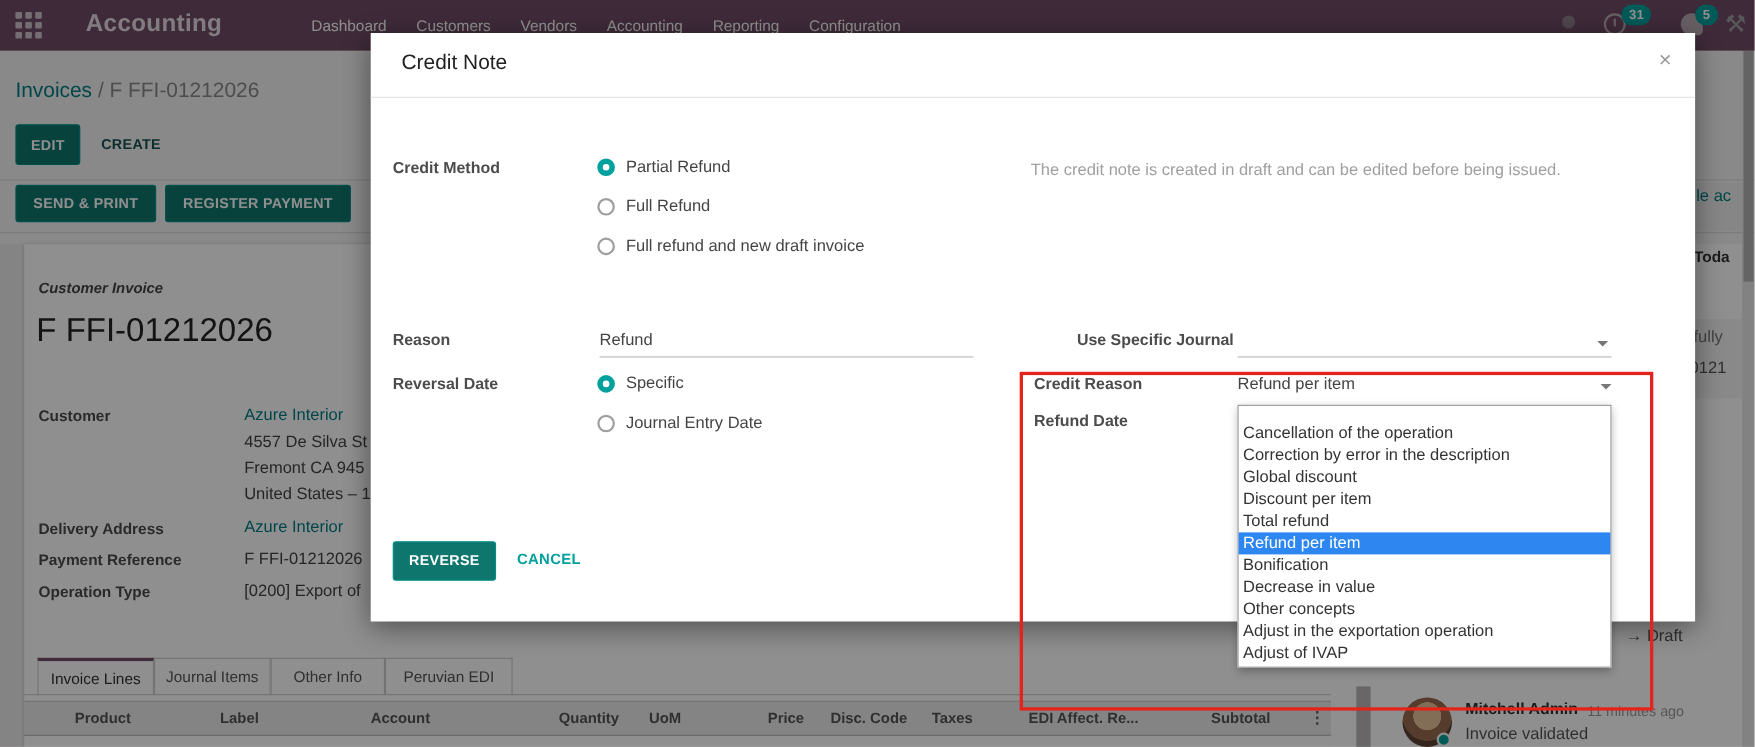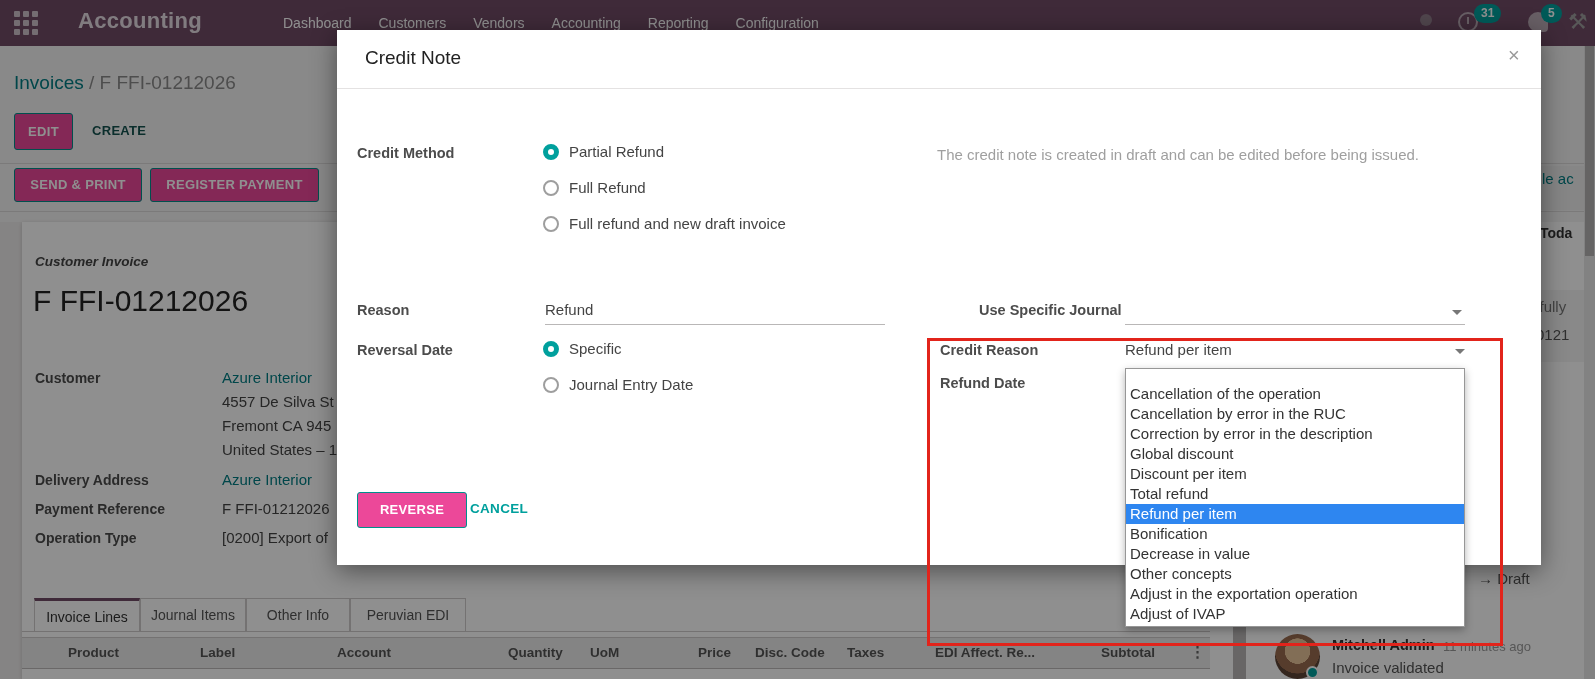--- a/index.html
+++ b/index.html
@@ -25,21 +25,21 @@
   .icon-dot-user { left:1420px; top:14px; width:12px; height:12px; background:#8f7d8a; border-radius:50%; }
   .nav-badge { position:absolute; top:4px; height:19px; padding:0 7px; background:#00A09D; color:#fff;
                font-size:12px; font-weight:bold; border-radius:10px; line-height:19px; z-index:2; }
   .badge-31 { left:1474px; } .badge-5 { left:1541px; }
 
   
   #control { position:absolute; left:0; top:46px; width:1595px; height:176px; background:#f5f4f4; }
   .breadcrumb { position:absolute; left:14px; top:26px; font-size:19px; color:#8a8a8a; }
   .breadcrumb .bc-link { color:#017E84; }
   .btn { display:inline-block; font-size:13px; font-weight:bold; letter-spacing:.3px; color:#fff;
-         background:#ec4899; border:1px solid #008f8c; border-radius:3px; text-align:center; }
+         background:#0f766e; border:1px solid #008f8c; border-radius:3px; text-align:center; }
   .btn-edit { position:absolute; left:14px; top:67px; width:59px; height:37px; line-height:35px; }
   .btn-create { position:absolute; left:92px; top:77px; font-size:13px; font-weight:bold; color:#14524f; letter-spacing:.3px; }
   .cp-divider1 { position:absolute; left:0; top:117px; width:1595px; height:1px; background:#dcdada; }
   .btn-send { position:absolute; left:14px; top:122px; width:128px; height:34px; line-height:32px; }
   .btn-register { position:absolute; left:150px; top:122px; width:169px; height:34px; line-height:32px; }
   .cp-divider2 { position:absolute; left:0; top:165px; width:1595px; height:1px; background:#dcdada; }
 
   
   #sheet { position:absolute; left:22px; top:222px; width:1188px; height:457px; background:#fff;
            box-shadow:0 1px 4px rgba(0,0,0,.18); }
@@ -89,21 +89,21 @@
   .m-label { position:absolute; font-size:14.5px; font-weight:bold; color:#4c4c4c; white-space:nowrap; }
   .radio-row { position:absolute; display:flex; align-items:center; gap:10px; }
   .radio { width:16px; height:16px; border-radius:50%; border:2px solid #9e9e9e; background:#fff; }
   .radio.sel { border:5px solid #00A09D; }
   .radio-label { font-size:15px; color:#444; white-space:nowrap; }
   .hint { position:absolute; left:600px; top:116px; width:540px; font-size:15px; color:#9f9f9f; }
   .inp-value { position:absolute; font-size:15px; color:#444; }
   .inp-line { position:absolute; height:1px; background:#b9b7b7; }
   .caret { position:absolute; width:0; height:0; border-left:5px solid transparent; border-right:5px solid transparent;
            border-top:5px solid #777; }
-  .btn-reverse { position:absolute; left:20px; top:462px; width:110px; height:36px; line-height:34px; }
+  .btn-reverse { position:absolute; left:20px; top:462px; width:94px; height:36px; line-height:34px; }
   .btn-cancel { position:absolute; left:133px; top:471px; font-size:13.5px; font-weight:bold; color:#00A09D; letter-spacing:.3px; }
 
   
   #dropdown { position:absolute; left:1125px; top:368px; width:340px; z-index:20; background:#fff;
               border:1px solid #979797; box-shadow:0 3px 8px rgba(0,0,0,.3); padding-bottom:2px; }
   .opt { height:20px; line-height:20px; font-size:15px; color:#333; padding-left:4px; white-space:nowrap; overflow:hidden; }
   .opt.blank { height:15px; }
   .opt.hl { background:#2E86F0; color:#fff; }
 
   
@@ -266,21 +266,20 @@
 
   <div class="m-label" style="left:603px; top:345px;">Refund Date</div>
 
   <div class="btn btn-reverse">REVERSE</div>
   <div class="btn-cancel">CANCEL</div>
 </div>
 
 <div id="dropdown">
   <div class="opt blank"></div>
   <div class="opt">Cancellation of the operation</div>
-  <div class="opt">Cancellation by error in the RUC</div>
   <div class="opt">Correction by error in the description</div>
   <div class="opt">Global discount</div>
   <div class="opt">Discount per item</div>
   <div class="opt">Total refund</div>
   <div class="opt hl">Refund per item</div>
   <div class="opt">Bonification</div>
   <div class="opt">Decrease in value</div>
   <div class="opt">Other concepts</div>
   <div class="opt">Adjust in the exportation operation</div>
   <div class="opt">Adjust of IVAP</div>

